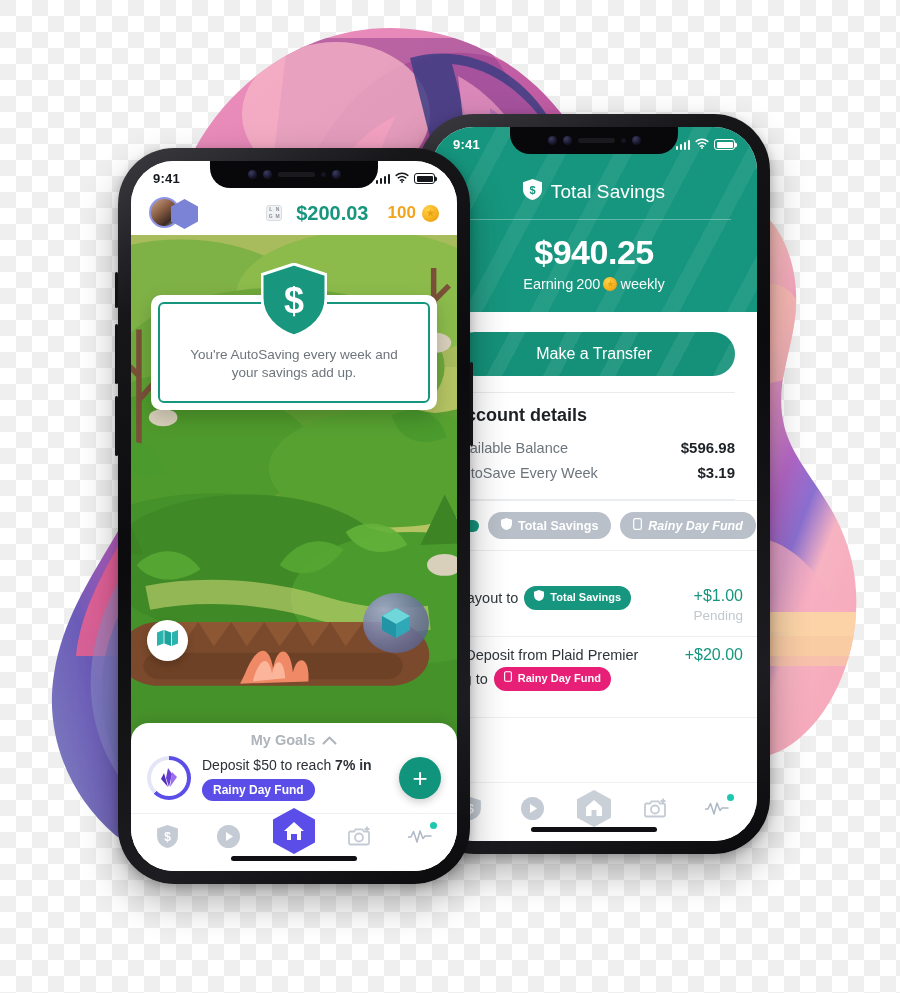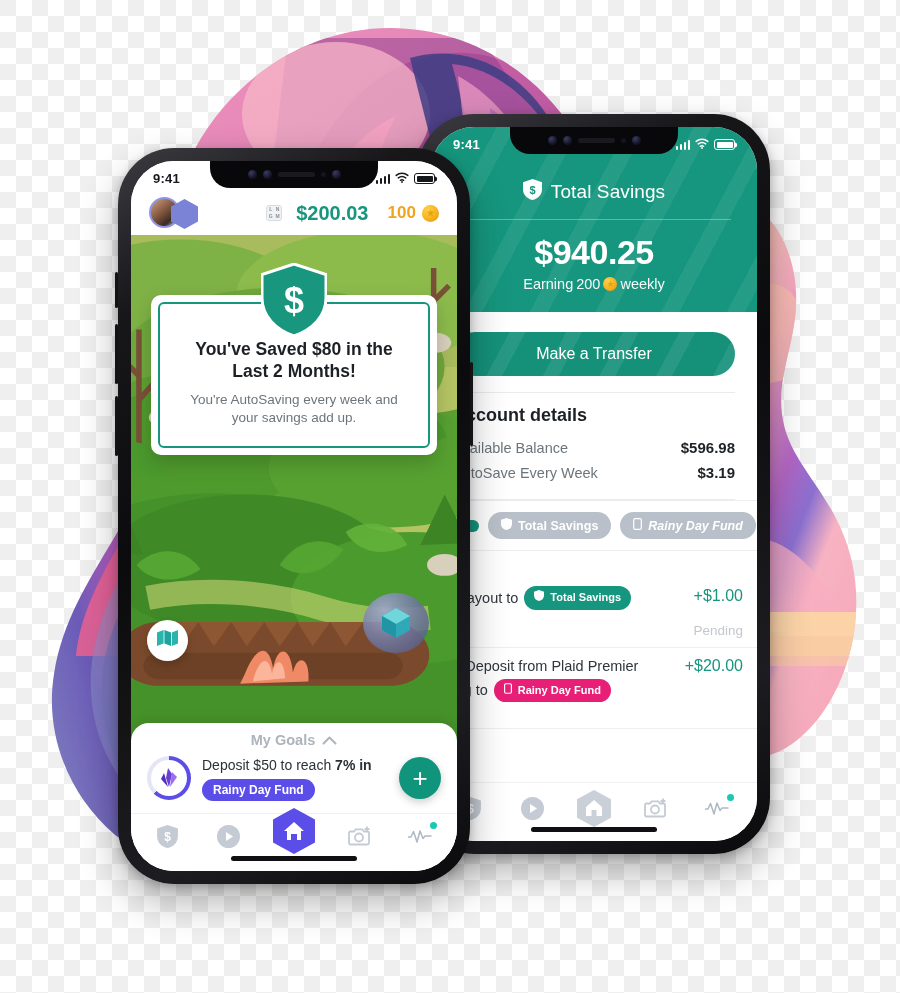--- a/index.html
+++ b/index.html
@@ -182,21 +182,21 @@
     display:flex; align-items: flex-start; justify-content: space-between; gap: 6px;
   }
   .tx-main { min-width: 0; }
   .tx-line {
     font-size: 14.5px; color: #30363c; line-height: 1.42;
     display: flex; align-items: center; flex-wrap: wrap; gap: 6px;
   }
   .tx-date { font-size: 13.5px; color: #b3b9bf; margin-top: 2px; }
   .tx-right { text-align: right; flex: none; padding-top: 1px; }
   .tx-amt { font-size: 16px; font-weight: 400; color: #16967e; }
-  .tx-status { font-size: 13.5px; color: #c3c8cd; margin-top: 18px; }
+  .tx-status { font-size: 13.5px; color: #c3c8cd; margin-top: 3px; }
 
   .tabbar {
     display:flex; align-items:center; justify-content: space-around;
     background:#fff; border-top: 1px solid #eef0f2; padding: 10px 8px 6px;
   }
   .tab-ic { position: relative; width: 34px; height: 30px; display:flex; align-items:center; justify-content:center; }
   .badge-dot{ position:absolute; top:1px; right:1px; width:7px; height:7px; border-radius:50%; background:#1ec8b0; }
 
   
   #phone-front { left: 118px; top: 148px; width: 352px; height: 736px; z-index: 5; }
@@ -683,21 +683,20 @@
         </svg>
 
         <div class="promo">
           <div class="shield-big">
             <svg width="66" height="74" viewBox="0 0 66 74">
               <path d="M33 1 65 11.5v23.2C65 53.4 51.3 66.5 33 73 14.7 66.5 1 53.4 1 34.7V11.5Z" fill="#18967e" stroke="#fff" stroke-width="3"></path>
               <text x="33" y="50" font-size="36" font-weight="700" text-anchor="middle" fill="#fff" font-family="Liberation Sans, sans-serif">$</text>
             </svg>
           </div>
           <div class="promo-inner">
-            <h2>You've Saved $80 in the Last 2 Months!</h2>
             <p>You're AutoSaving every week and your savings add up.</p>
           </div>
         </div>
 
         <div class="map-btn">
           <span>
             <svg width="21" height="16" viewBox="0 0 21 16" fill="#2bb3ae">
               <path d="M0 2.5 6.6 0v13.5L0 16Z"></path>
                 <path d="M7.4 0 14 2.5V16L7.4 13.5Z" fill="#1fa39e"></path>
                 <path d="M14.8 2.5 21 0v13.5L14.8 16Z"></path>

